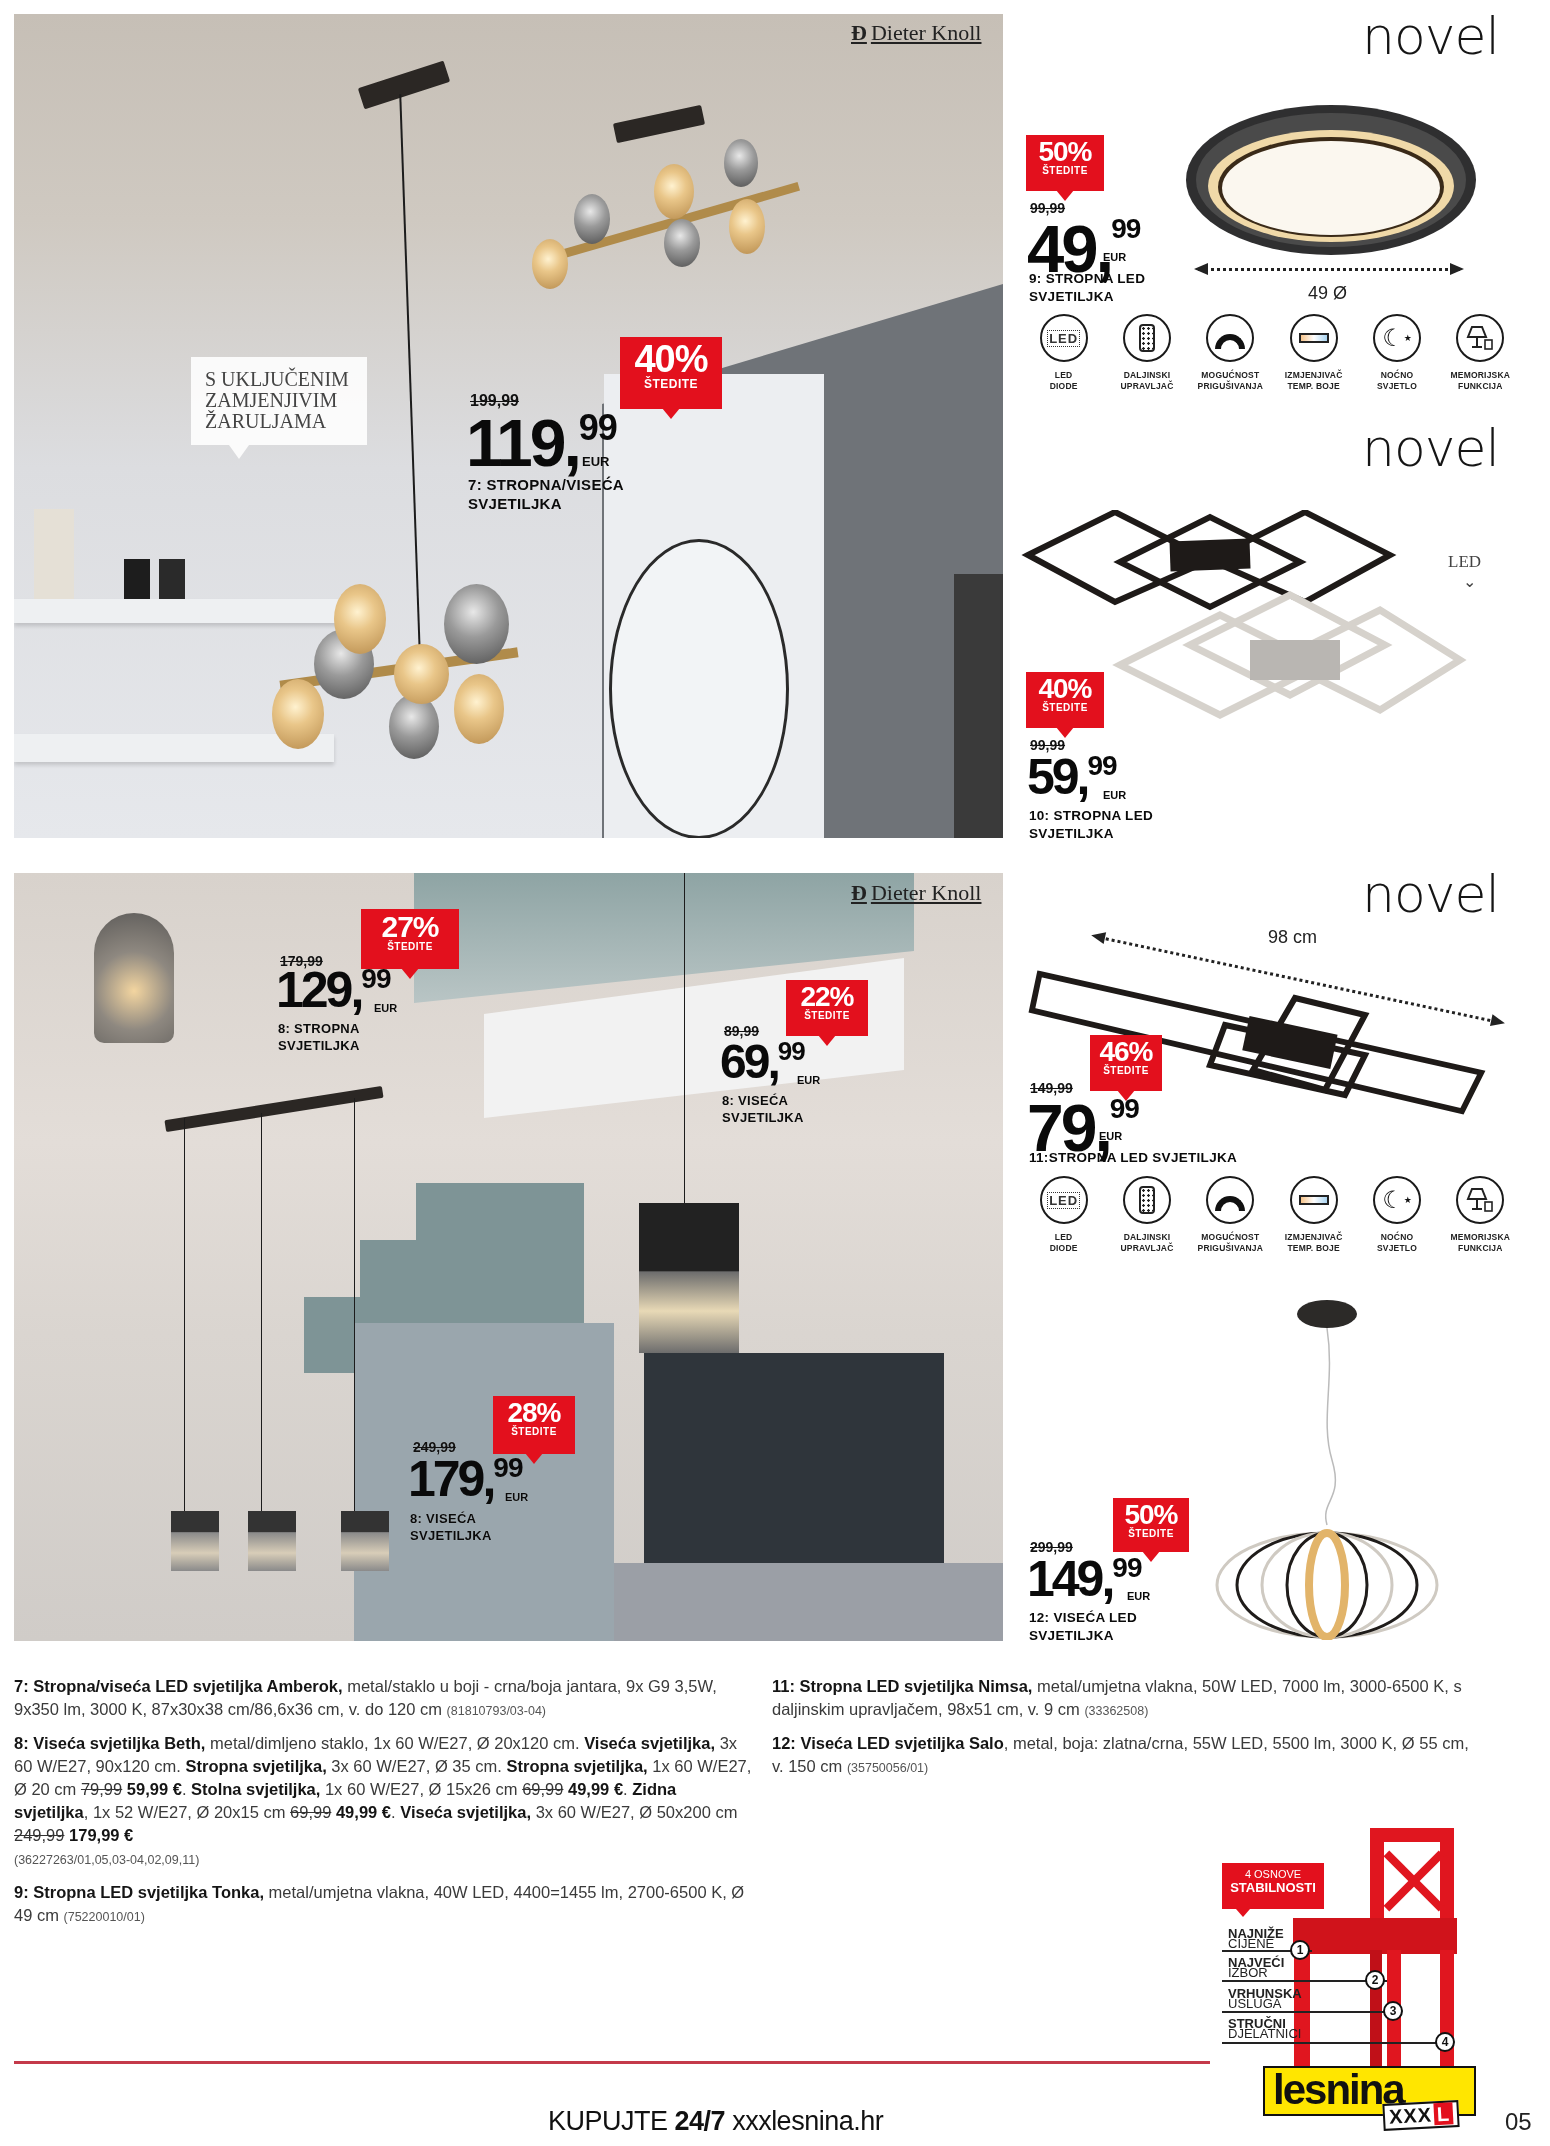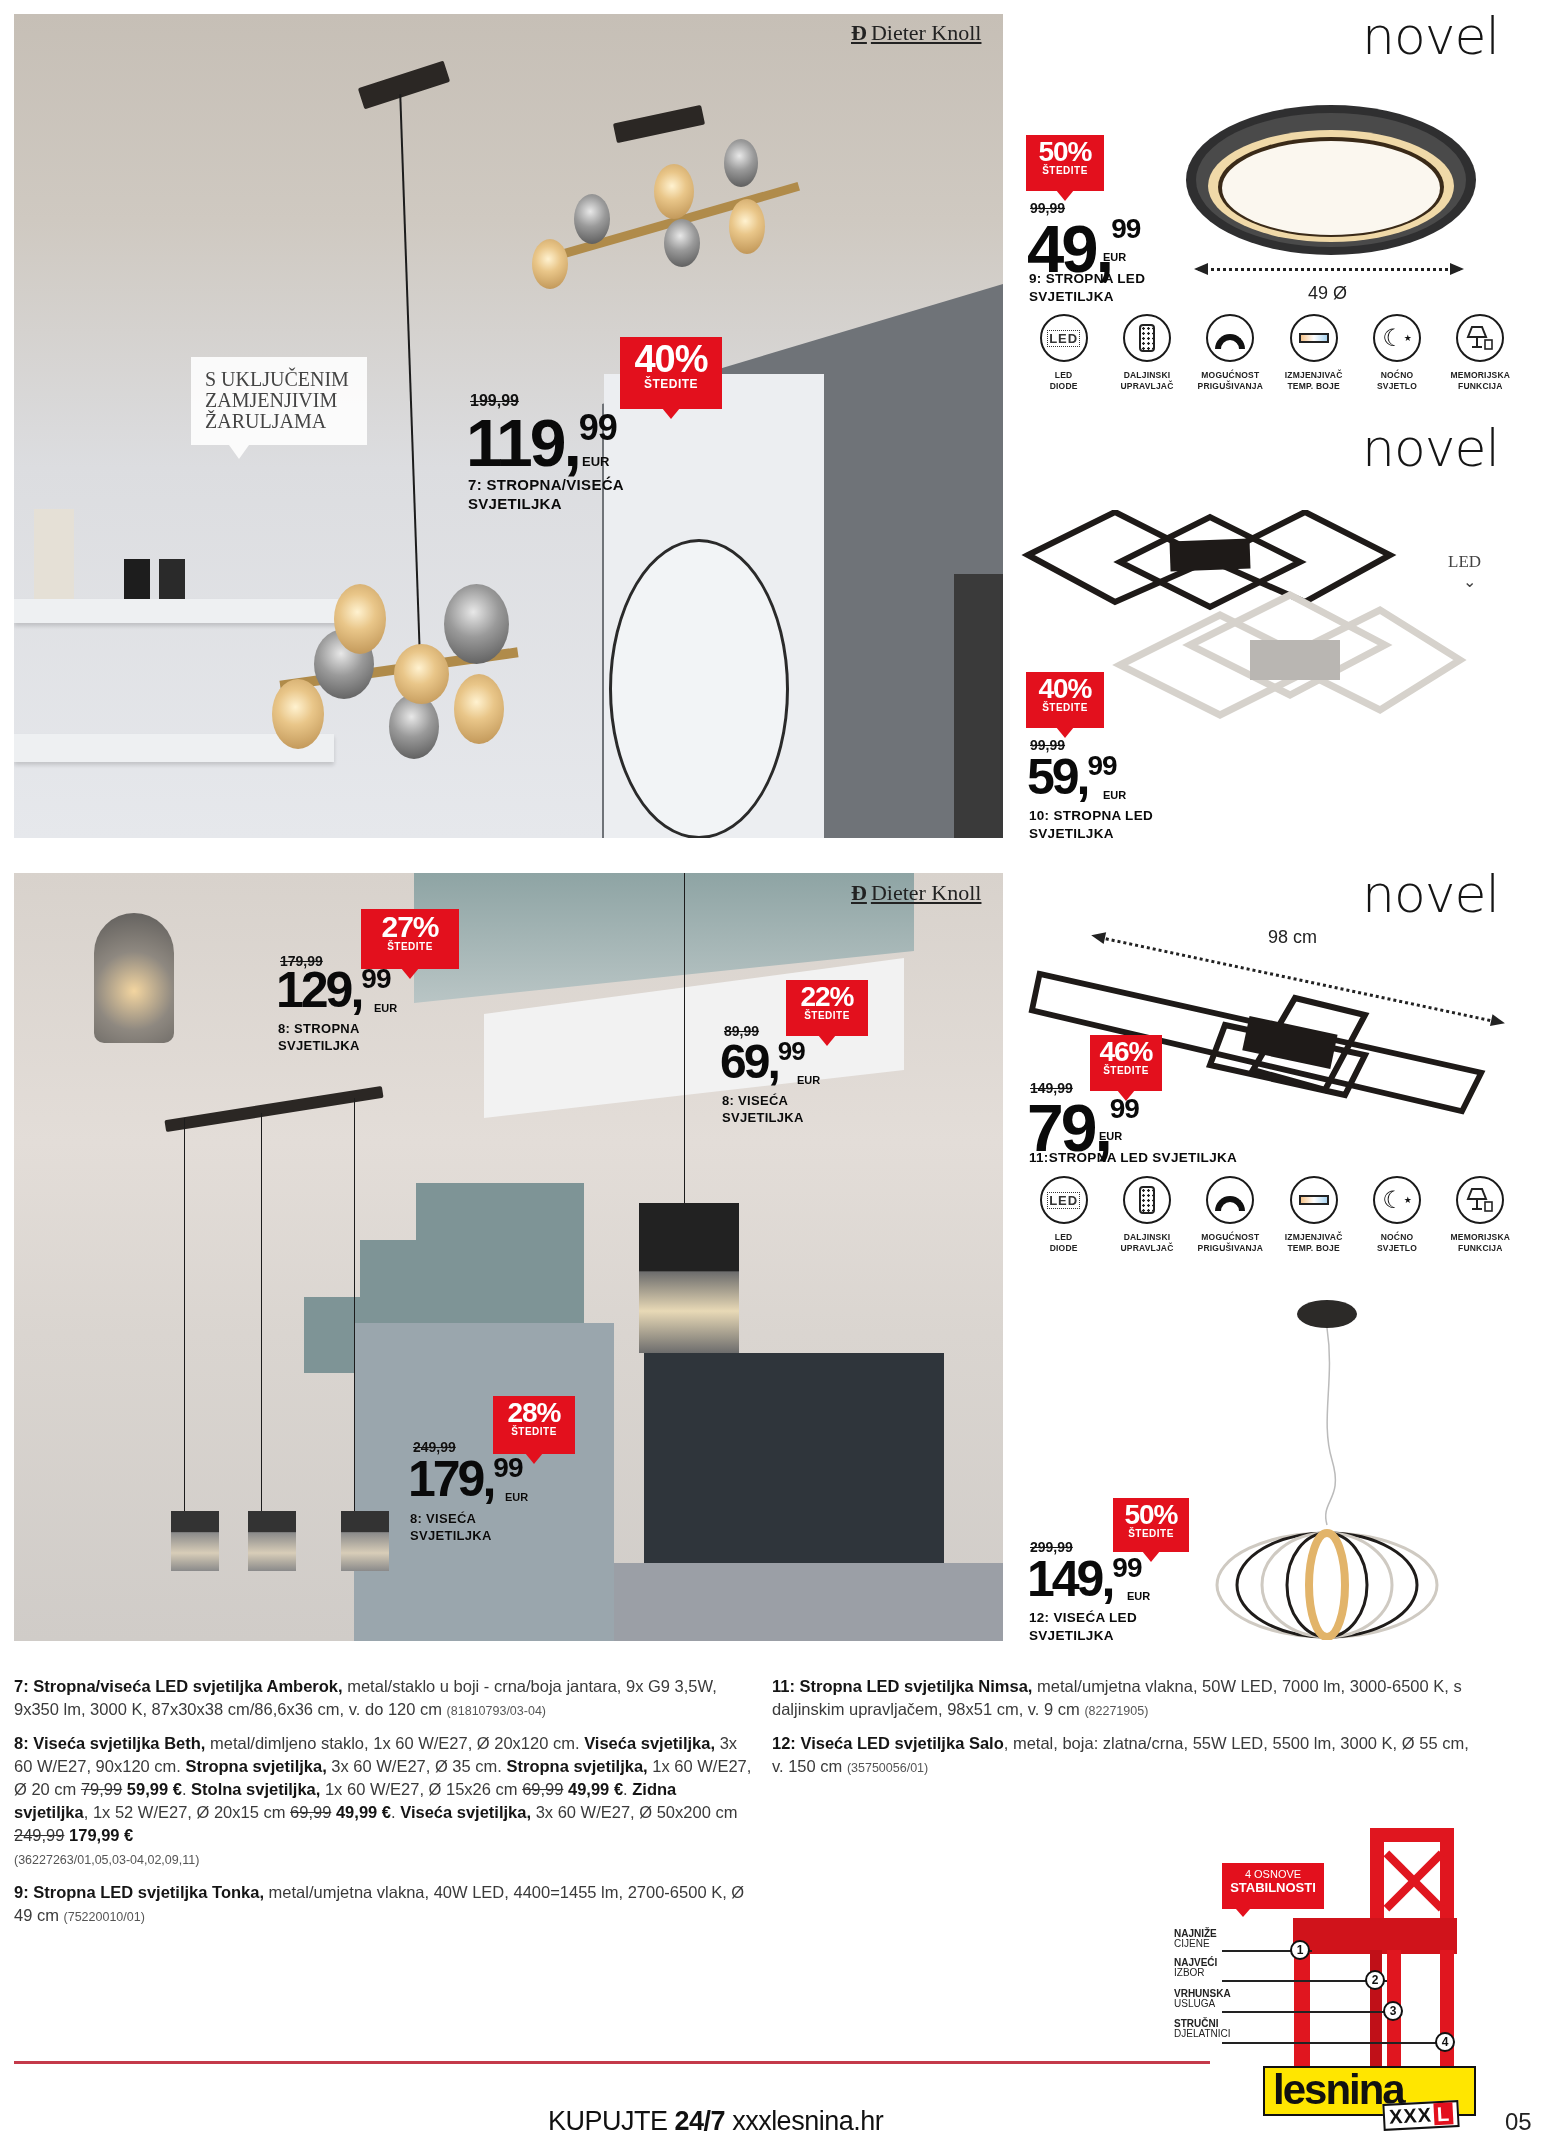--- a/index.html
+++ b/index.html
@@ -68,21 +68,21 @@
   
   .rule { position: absolute; left: 14px; top: 2061px; width: 1196px; height: 3px; background: #c4394a; }
   .shop { position: absolute; left: 548px; top: 2106px; font-size: 27px; color: #111; letter-spacing: -0.5px; }
   .page-no { position: absolute; left: 1505px; top: 2108px; font-size: 24px; color: #222; }
 
   
   .chair-part { position: absolute; background: #e0161f; }
   .osn-badge { position: absolute; left: 1222px; top: 1863px; width: 102px; height: 46px; background: #e3101d; color: #fff; text-align: center; font-size: 11px; line-height: 14px; padding-top: 4px; }
   .osn-badge::after { content: ""; position: absolute; left: 14px; bottom: -8px; border-left: 7px solid transparent; border-right: 7px solid transparent; border-top: 8px solid #e3101d; }
   .osn-badge b { display: block; font-size: 13px; }
-  .pillar-lbl { position: absolute; left: 1174px; font-size: 10px; line-height: 10px; color: #222; }
+  .pillar-lbl { position: absolute; left: 1228px; font-size: 13px; line-height: 10px; color: #222; }
   .pillar-lbl b { display: block; }
   .pillar-line { position: absolute; height: 1.5px; background: #222; left: 1222px; }
   .num-circle { position: absolute; width: 20px; height: 20px; border: 2px solid #111; border-radius: 50%; background: #fff; font-size: 12px; font-weight: bold; text-align: center; line-height: 16px; }
   .lesnina { position: absolute; left: 1263px; top: 2066px; width: 213px; height: 50px; background: #ffe600; border: 2px solid #111; }
   .lesnina .word { position: absolute; left: 8px; top: -2px; font-size: 42px; font-weight: bold; color: #111; letter-spacing: -2px; }
   .lesnina .xxxl { position: absolute; left: 118px; top: 34px; background: #fff; border: 2px solid #111; padding: 0 4px; font-size: 20px; font-weight: bold; letter-spacing: 1px; transform: rotate(-3deg); }
   .lesnina .xxxl .l { background: #e3101d; color: #fff; padding: 0 3px; margin-left: 2px; }
 </style>
 </head>
 <body>
@@ -455,21 +455,21 @@
 <div class="desc" style="left:14px; top:1675px; width:740px;">
   <p><b>7: Stropna/viseća LED svjetiljka Amberok,</b><span> metal/staklo u boji - crna/boja jantara, 9x G9 3,5W, 9x350 lm, 3000 K, 87x30x38 cm/86,6x36 cm, v. do 120 cm</span> <span class="code">(81810793/03-04)</span></p>
   <p>
     <b>8: Viseća svjetiljka Beth,</b><span> metal/dimljeno staklo, 1x 60 W/E27, Ø 20x120 cm. </span><b>Viseća svjetiljka,</b><span> 3x 60 W/E27, 90x120 cm. </span><b>Stropna svjetiljka,</b><span> 3x 60 W/E27, Ø 35 cm. </span><b>Stropna svjetiljka,</b><span> 1x 60 W/E27, Ø 20 cm </span><s>79,99</s><b> 59,99 €</b>. <b>Stolna svjetiljka,</b><span> 1x 60 W/E27, Ø 15x26 cm </span><s>69,99</s><b> 49,99 €</b>. <b>Zidna svjetiljka</b><span>, 1x 52 W/E27, Ø 20x15 cm </span><s>69,99</s><b> 49,99 €</b>. <b>Viseća svjetiljka,</b><span> 3x 60 W/E27, Ø 50x200 cm </span><s>249,99</s><b> 179,99 €</b>
     <br><span class="code">(36227263/01,05,03-04,02,09,11)</span>
   </p>
   <p><b>9: Stropna LED svjetiljka Tonka,</b><span> metal/umjetna vlakna, 40W LED, 4400=1455 lm, 2700-6500 K, Ø 49 cm </span><span class="code">(75220010/01)</span></p>
 </div>
 
 <div class="desc" style="left:772px; top:1675px; width:700px;">
-  <p><b>11: Stropna LED svjetiljka Nimsa,</b><span> metal/umjetna vlakna, 50W LED, 7000 lm, 3000-6500 K, s daljinskim upravljačem, 98x51 cm, v. 9 cm </span><span class="code">(82271905)</span></p>
+  <p><b>11: Stropna LED svjetiljka Nimsa,</b><span> metal/umjetna vlakna, 50W LED, 7000 lm, 3000-6500 K, s daljinskim upravljačem, 98x51 cm, v. 9 cm </span><span class="code">(33362508)</span></p>
   <p><b>12: Viseća LED svjetiljka Salo</b><span>, metal, boja: zlatna/crna, 55W LED, 5500 lm, 3000 K, Ø 55 cm, v. 150 cm  </span><span class="code">(35750056/01)</span></p>
 </div>
 
 <div>
 
   <div class="chair-part" style="left:1370px; top:1830px; width:14px; height:100px;"></div>
   <div class="chair-part" style="left:1440px; top:1828px; width:14px; height:102px;"></div>
   <div class="chair-part" style="left:1370px; top:1828px; width:84px; height:14px;"></div>
   <div class="chair-part" style="left:1375px; top:1877px; width:78px; height:8px; transform: rotate(45deg);"></div>
   <div class="chair-part" style="left:1375px; top:1877px; width:78px; height:8px; transform: rotate(-45deg);"></div>

